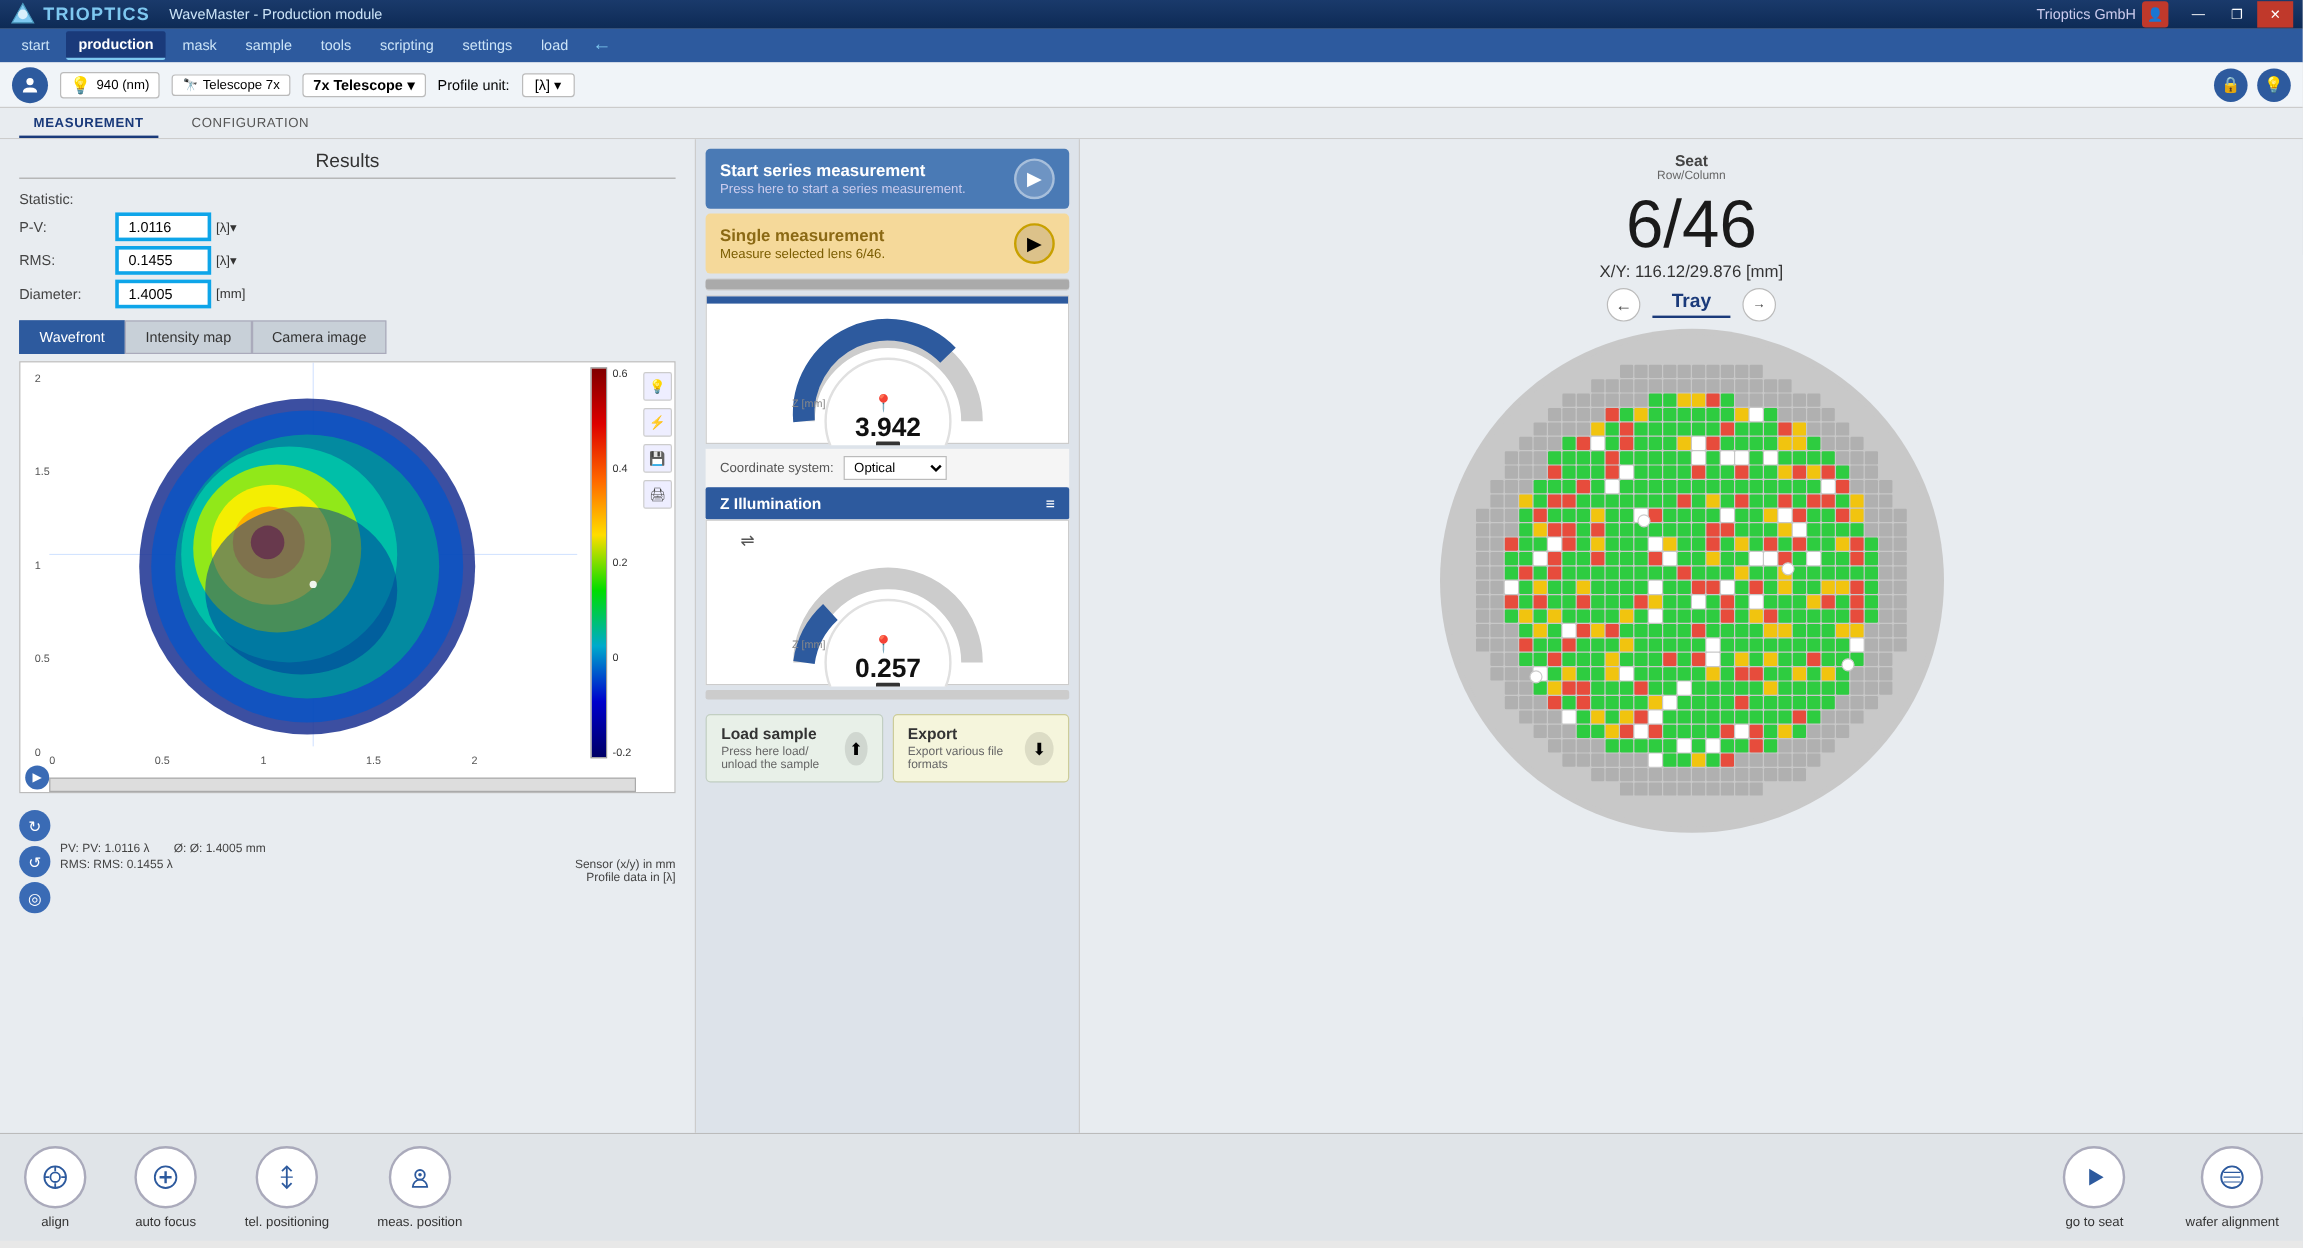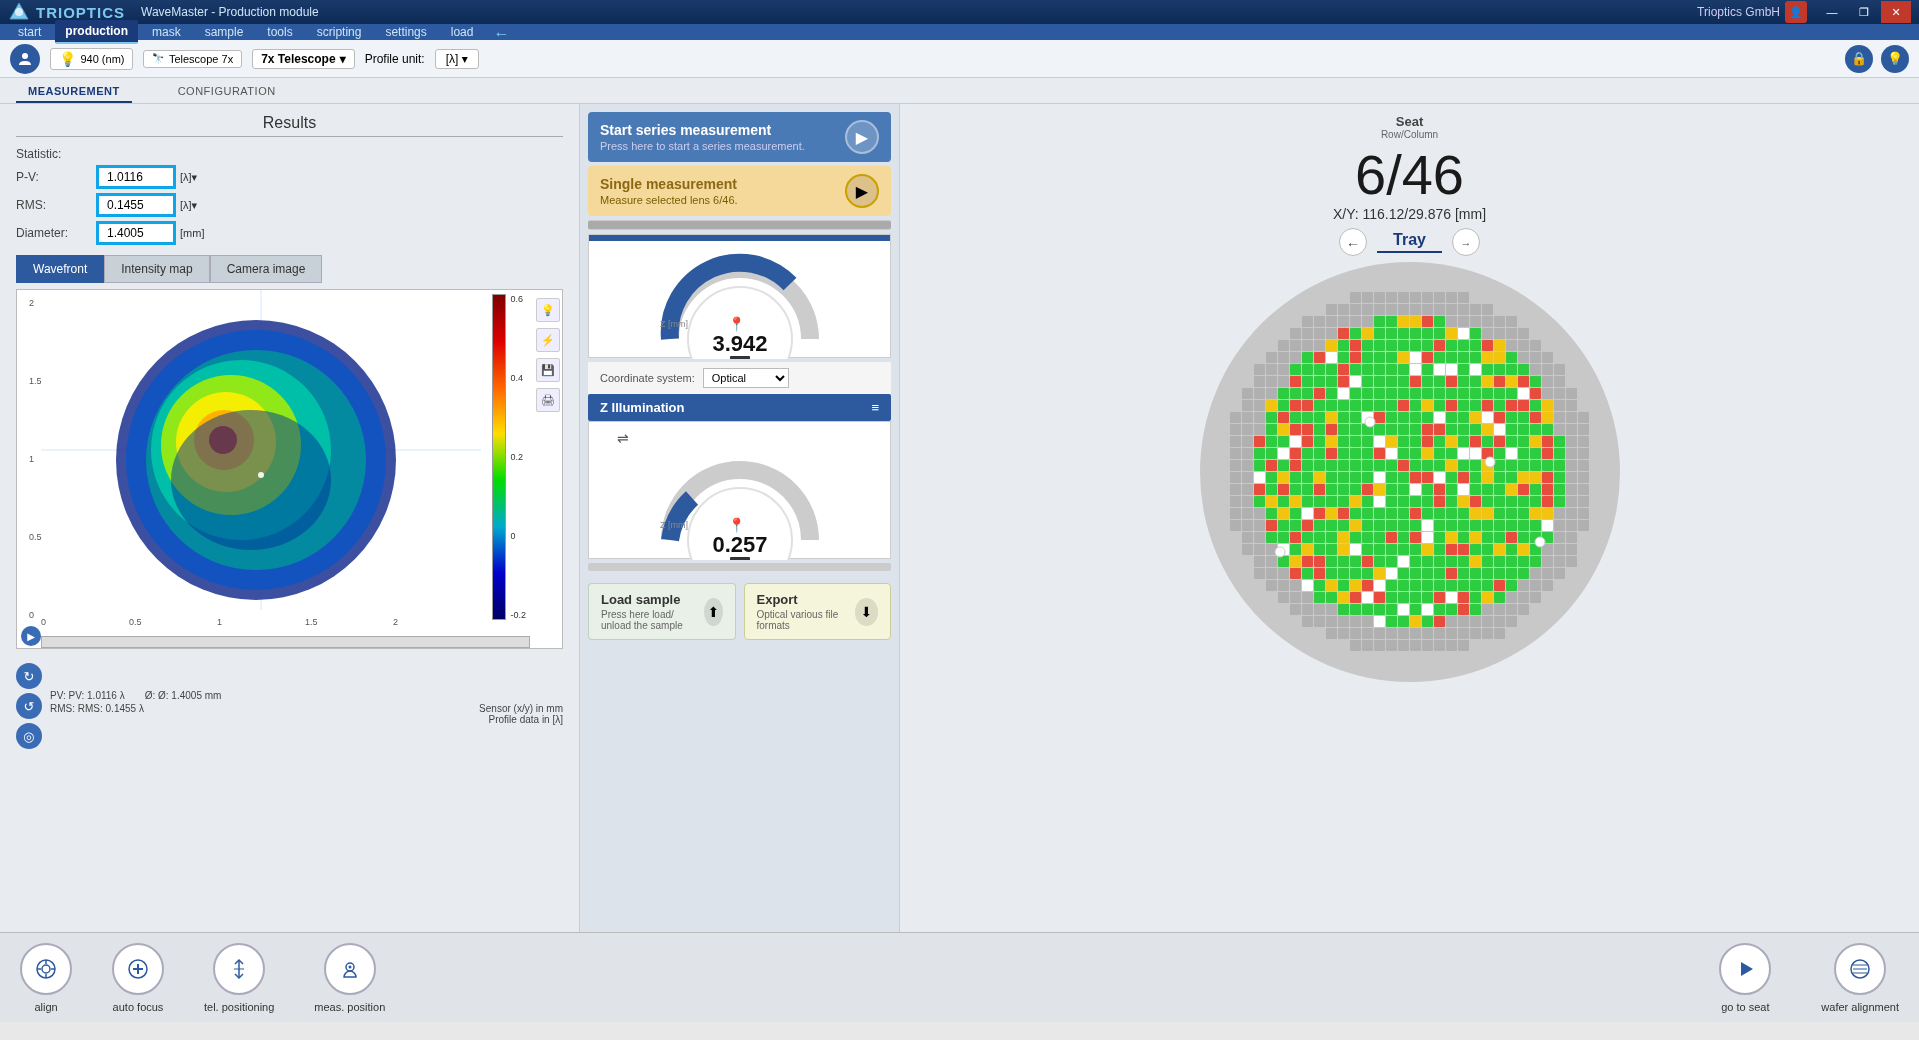--- a/index.html
+++ b/index.html
@@ -27,21 +27,21 @@
     #titlebar .win-btn {
       width: 30px; height: 22px; border: none; cursor: pointer;
       font-size: 11px; color: white; background: transparent; display: flex; align-items: center; justify-content: center;
     }
     #titlebar .win-btn.close { background: #c0392b; }
     .trioptics-right { font-size: 12px; color: #cce; margin-right: 10px; display: flex; align-items: center; gap: 5px; }
 
     
     #menubar {
       background: #2d5a9e;
-      height: 16px;
+      height: 28px;
       display: flex;
       align-items: center;
       padding: 0 8px;
       gap: 4px;
       color: white;
     }
     #menubar .menu-item {
       padding: 4px 10px;
       cursor: pointer;
       font-size: 12px;
@@ -104,21 +104,21 @@
     }
 
     
     #tabrow {
       background: #e8ecf0;
       height: 26px;
       display: flex;
       align-items: flex-end;
       padding: 0 16px;
       border-bottom: 1px solid #ccc;
-      gap: 34px;
+      gap: 16px;
     }
     .tab {
       padding: 4px 12px;
       font-size: 11px;
       cursor: pointer;
       text-transform: uppercase;
       letter-spacing: 0.5px;
       color: #555;
       border-bottom: 2px solid transparent;
     }
@@ -604,21 +604,21 @@
           <div>
             <div class="card-title2">Load sample</div>
             <div class="card-desc2">Press here load/
 unload the sample</div>
           </div>
           <div class="card-icon">⬆</div>
         </div>
         <div class="export-card">
           <div>
             <div class="card-title2">Export</div>
-            <div class="card-desc2">Optical various
+            <div class="card-desc2">Export various
 file formats</div>
           </div>
           <div class="card-icon">⬇</div>
         </div>
       </div>
     </div>
   </div>
 
   <div id="right-panel">
 

